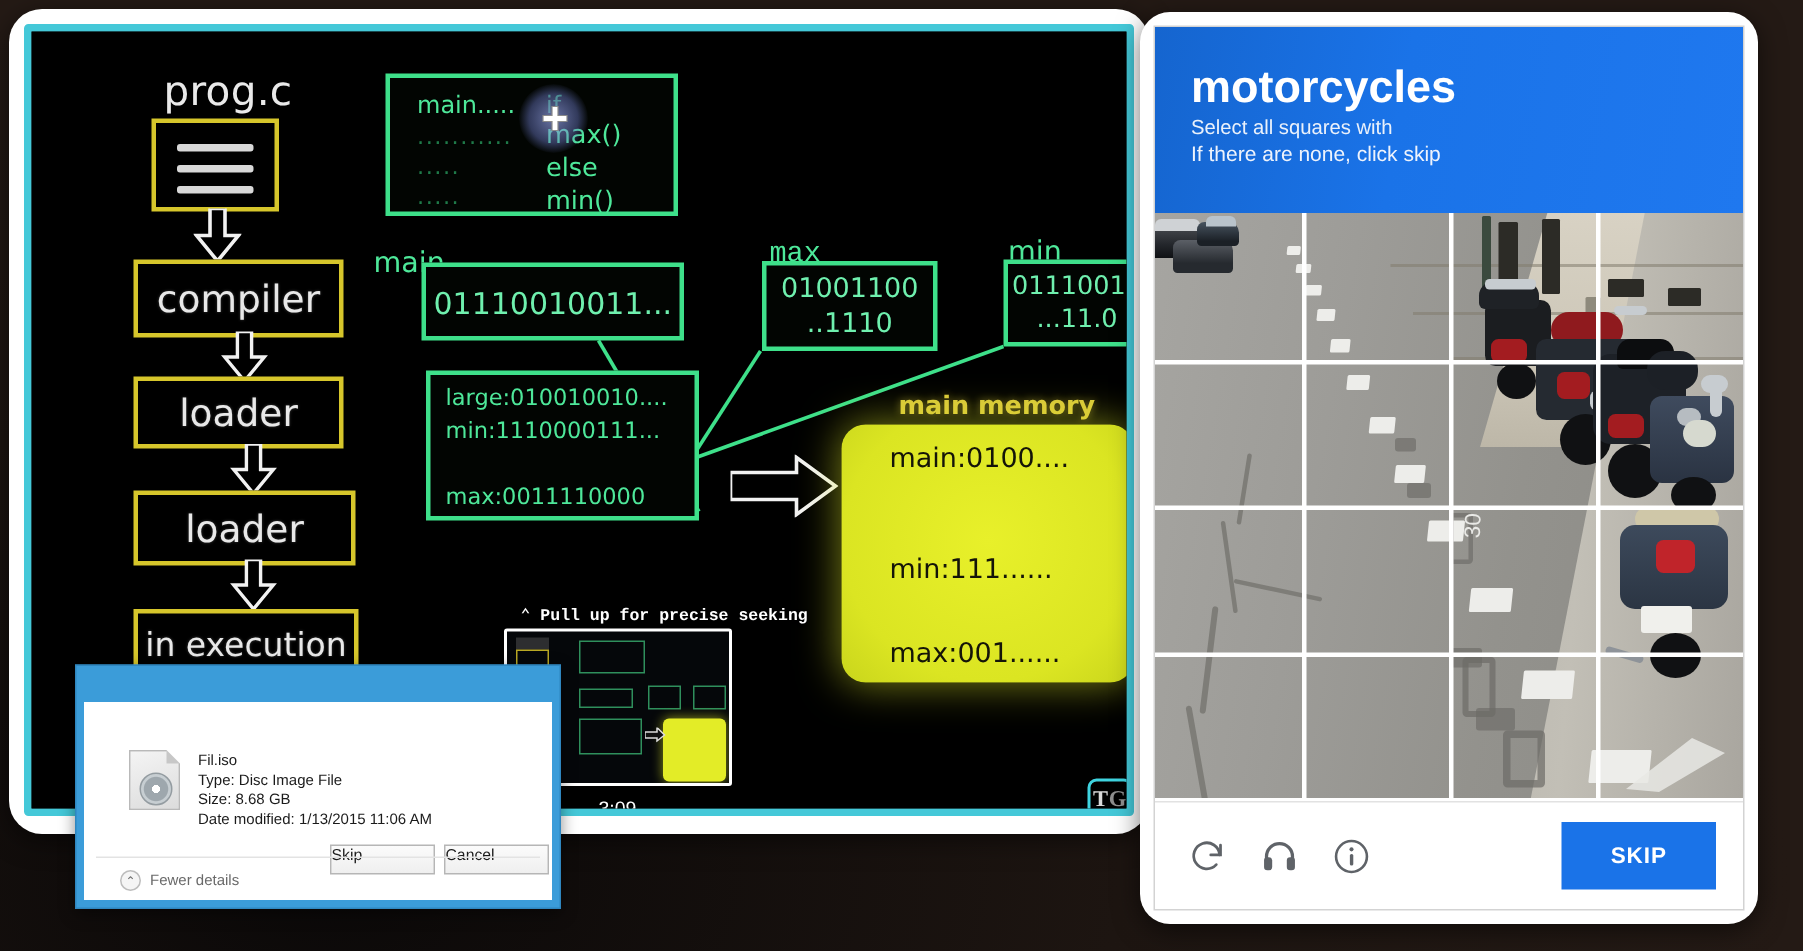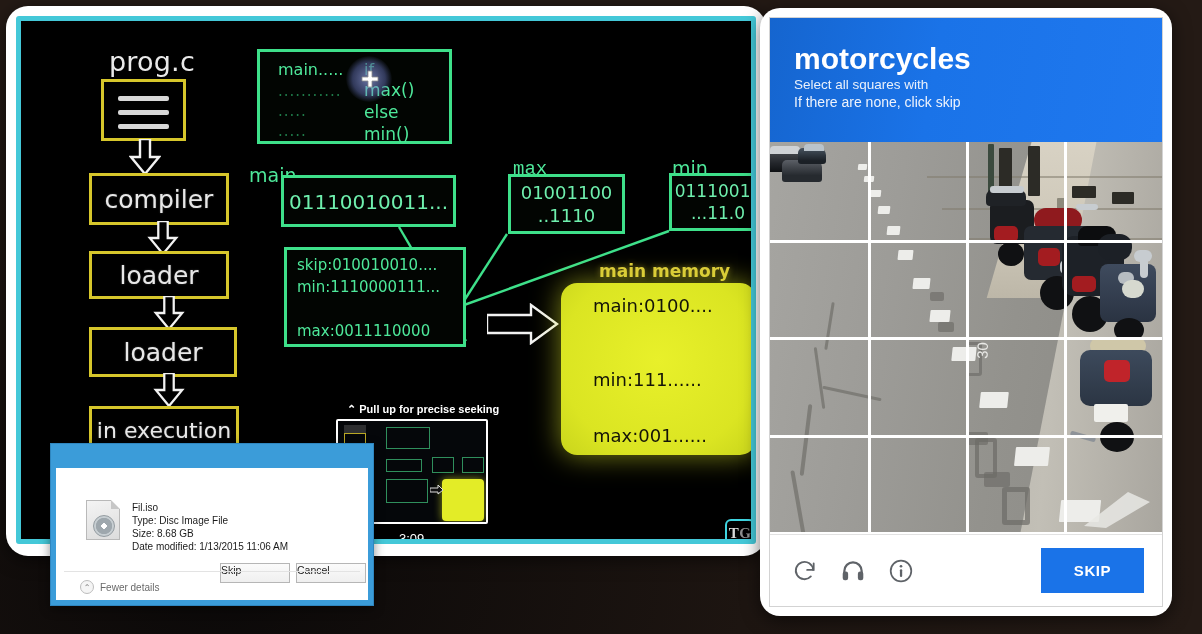--- a/index.html
+++ b/index.html
@@ -83,21 +83,21 @@
     position: absolute; left: 32px; color: #141408; font-size: 18px;
     font-family: "DejaVu Sans", sans-serif;
   }
 
   
   .block-arrow { position: absolute; }
 
   
   #seek-hint {
     position: absolute; color: #fff; font-size: 11px; font-weight: bold;
-    font-family: Liberation Sans, sans-serif; text-shadow: 0 1px 2px #000;
+    font-family: Liberation Mono, monospace; text-shadow: 0 1px 2px #000;
   }
   #seek-thumb {
     position: absolute; border: 2px solid #ffffff; background: #05070a;
     overflow: hidden; border-radius: 2px;
   }
   #seek-time {
     position: absolute; color: #fff; font-size: 13px;
     font-family: "Liberation Sans", sans-serif; text-shadow: 0 1px 2px #000;
   }
   .mini { position: absolute; }
@@ -375,21 +375,21 @@
           <div class="bin-text" style="top:27px; font-size:17px;">...11.0</div>
         </div>
 
         <svg style="position:absolute; left:0; top:0; width:740px; height:528px;">
           <line x1="378" y1="206" x2="445" y2="320" stroke="#3ee08a" stroke-width="2.4"></line>
           <line x1="486" y1="213" x2="430" y2="300" stroke="#3ee08a" stroke-width="2.4"></line>
           <line x1="648" y1="210" x2="432" y2="288" stroke="#3ee08a" stroke-width="2.4"></line>
         </svg>
 
         <div class="g-box" style="left:263px; top:226px; width:182px; height:100px;">
-          <div class="code-ln" style="left:10px; top:6px; font-size:15px;">skip:010010010....</div>
+          <div class="code-ln" style="left:10px; top:6px; font-size:15px;">large:010010010....</div>
           <div class="code-ln" style="left:10px; top:28px; font-size:15px;">min:1110000111...</div>
           <div class="code-ln" style="left:10px; top:72px; font-size:15px;">max:0011110000</div>
         </div>
 
         <svg class="block-arrow" style="left:466px; top:282px;" width="72" height="42" viewBox="0 0 72 42">
           <polygon points="0,12 44,12 44,2 70,21 44,40 44,30 0,30" fill="#000" stroke="#f2f2f2" stroke-width="2.4"></polygon>
         </svg>
 
         <div id="mem-label" style="left:578px; top:240px;">main memory</div>
         <div id="mem-box" style="left:540px; top:262px; width:195px; height:172px;">

